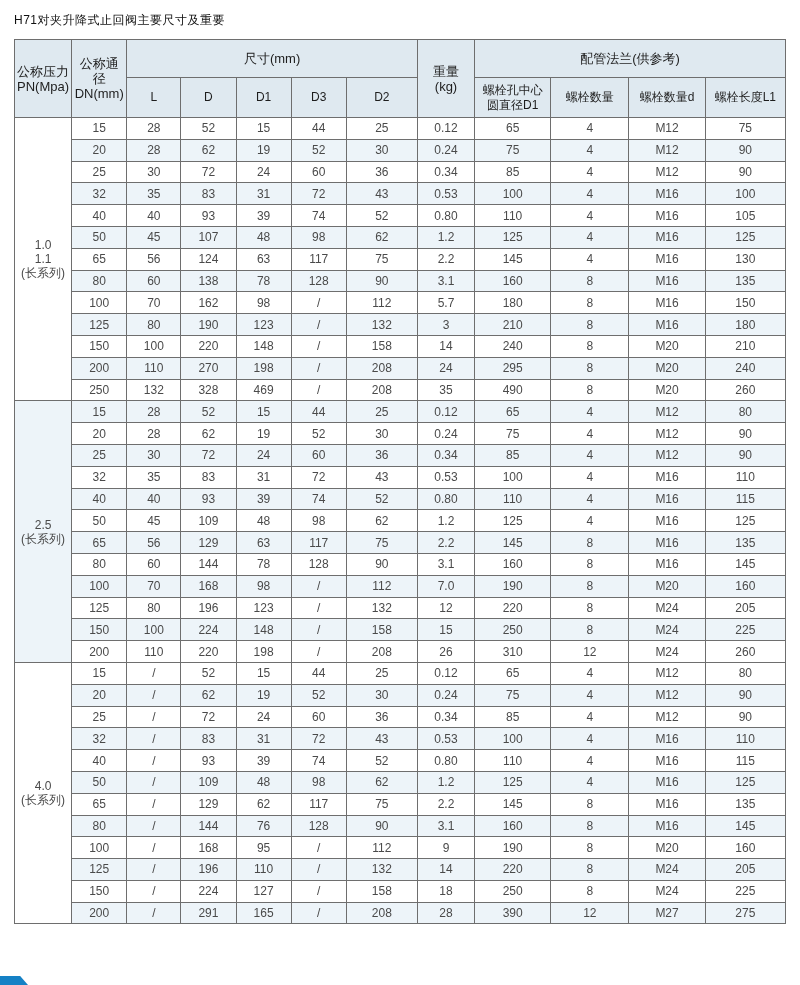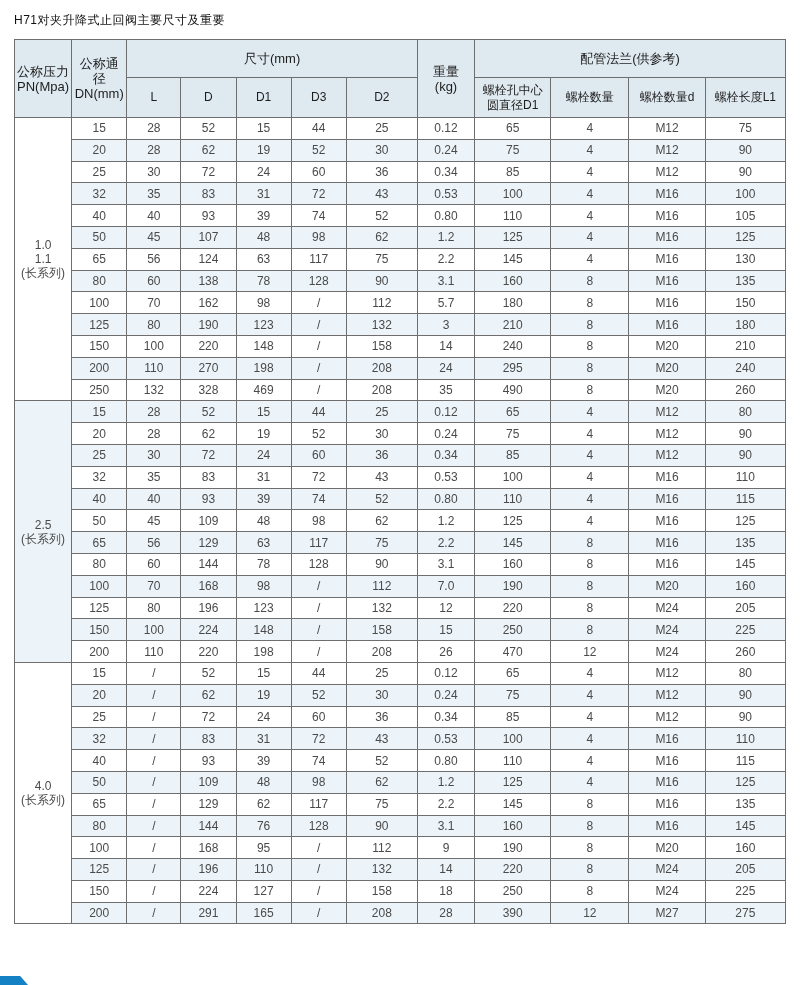--- a/index.html
+++ b/index.html
@@ -435,21 +435,21 @@
           <td>225</td>
         </tr>
         <tr>
           <td>200</td>
           <td>110</td>
           <td>220</td>
           <td>198</td>
           <td>/</td>
           <td>208</td>
           <td>26</td>
-          <td>470</td>
+          <td>310</td>
           <td>12</td>
           <td>M24</td>
           <td>260</td>
         </tr>
         <tr>
           <td rowspan="12" class="pn-cell">4.0
 (长系列)</td>
           <td>15</td>
           <td>/</td>
           <td>52</td>

